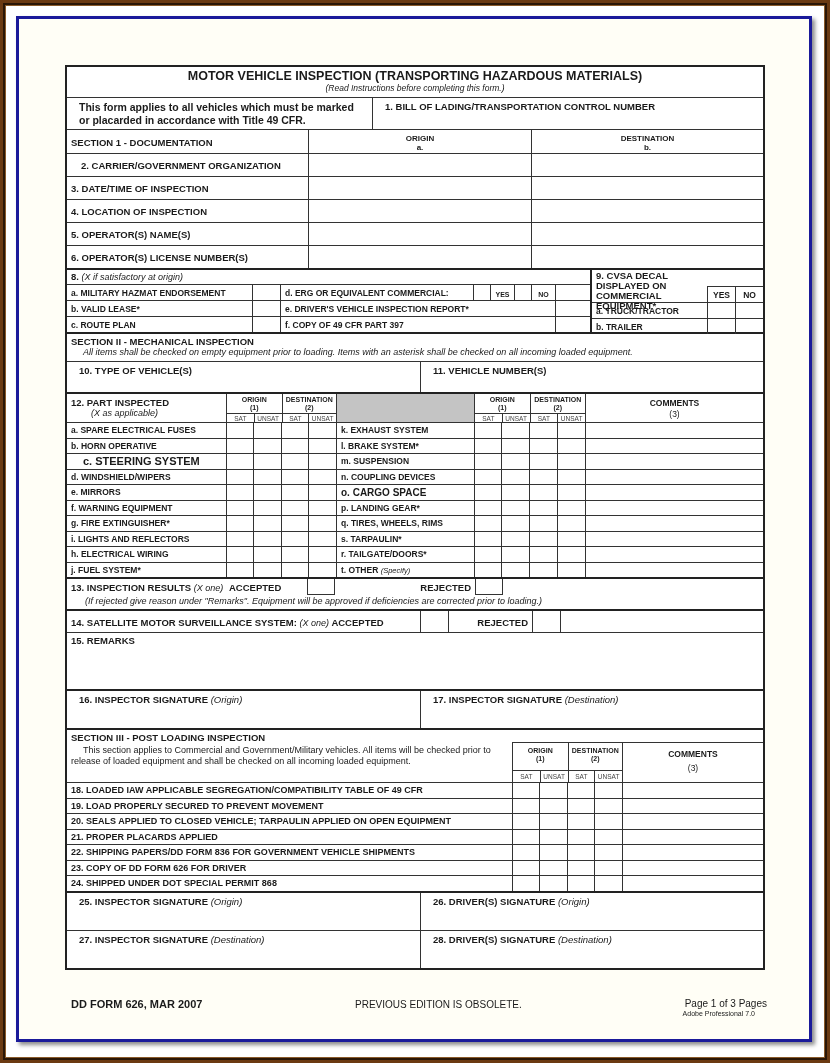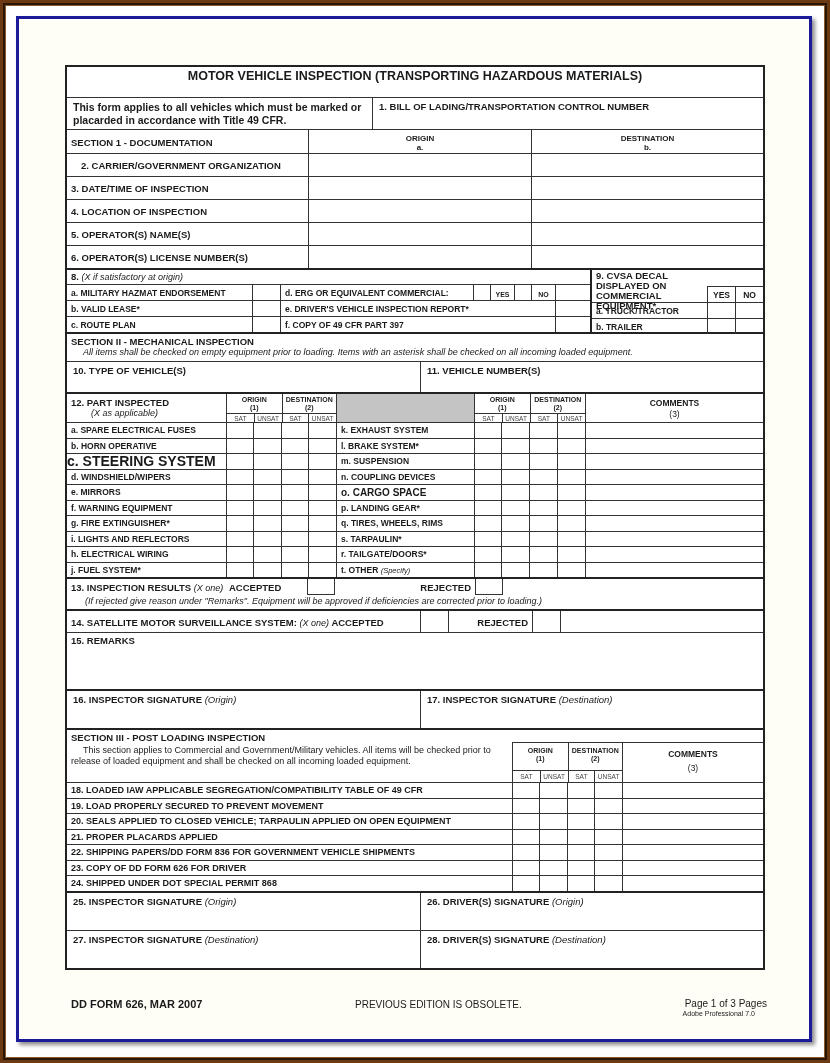--- a/index.html
+++ b/index.html
@@ -35,38 +35,39 @@
   .row.thick { border-top: 2px solid #222; }
   .cell { border-left: 1px solid #333; position: relative; }
   .cell:first-child { border-left: none; }
   .lbl { font-weight: bold; font-size: 9.5px; line-height: 11px; }
   .it { font-style: italic; font-weight: normal; }
   .center { text-align: center; }
   .title-block { text-align: center; padding: 2px 0 1px; }
   .title { font-weight: bold; font-size: 12.5px; }
   .subtitle { font-style: italic; font-size: 8.5px; }
   .gray { background: #c4c4c4; }
-  .pad { padding: 3px 6px; }
+  .pad { padding: 3px 12px; }
   .footer { position: absolute; left: 48px; top: 975px; width: 700px; height: 30px; }
   .footer .formno { position: absolute; left: 6px; top: 2px; font-weight: bold; font-size: 11px; }
   .footer .prev { position: absolute; left: 290px; top: 3px; font-size: 10px; }
   .footer .pageno { position: absolute; right: -2px; top: 2px; font-size: 10px; text-align: right; }
   .footer .adobe { position: absolute; right: 10px; top: 14px; font-size: 7px; }
 </style>
 </head>
 <body>
 
 <div class="frame-outer"></div>
 <div class="frame-inner"></div>
 <div class="page"></div>
 
 <div class="form" style="left:65px; top:65px; width:700px;">
 
   <div class="row first title-block" style="display:block; height:30px;">
     <div class="title">MOTOR VEHICLE INSPECTION  (TRANSPORTING HAZARDOUS MATERIALS)</div>
+    <div class="subtitle">(Read Instructions before completing this form.)</div>
   </div>
 
   <div class="row" style="height:32px;">
     <div class="cell pad" style="width:305px; font-weight:bold; font-size:10.5px; line-height:13px;">This form applies to all vehicles which must be marked or placarded in accordance with Title 49 CFR.</div>
     <div class="cell pad lbl" style="flex:1;"><span>1.  BILL OF LADING/TRANSPORTATION CONTROL NUMBER</span></div>
   </div>
 
   <div class="row" style="height:24px;">
     <div class="cell lbl" style="width:241px; padding:7px 4px;">SECTION 1 - DOCUMENTATION</div>
     <div class="cell center" style="width:223px; padding-top:4px; font-size:8px; font-weight:bold; line-height:9px;">
@@ -236,21 +237,21 @@
         <div class="cell" style="width:27px;"></div>
         <div class="cell" style="width:28px;"></div>
         <div class="cell lbl" style="width:138px; padding:2px 4px; font-size:8.5px;"><span>l.   BRAKE SYSTEM*</span></div>
         <div class="cell" style="width:27px;"></div>
         <div class="cell" style="width:28px;"></div>
         <div class="cell" style="width:28px;"></div>
         <div class="cell" style="width:28px;"></div>
         <div class="cell" style="flex:1;"></div>
       </div>
       <div class="row" style="height: 15.5px;">
-        <div class="cell lbl" style="width:159px; padding:2px 0; font-size:14px;">c.  STEERING SYSTEM</div>
+        <div class="cell lbl" style="width:159px; padding:2px 16px; font-size:11px;">c.  STEERING SYSTEM</div>
         <div class="cell" style="width:27px;"></div>
         <div class="cell" style="width:28px;"></div>
         <div class="cell" style="width:27px;"></div>
         <div class="cell" style="width:28px;"></div>
         <div class="cell lbl" style="width:138px; padding:2px 4px; font-size:8.5px;"><span>m. SUSPENSION</span></div>
         <div class="cell" style="width:27px;"></div>
         <div class="cell" style="width:28px;"></div>
         <div class="cell" style="width:28px;"></div>
         <div class="cell" style="width:28px;"></div>
         <div class="cell" style="flex:1;"></div>

